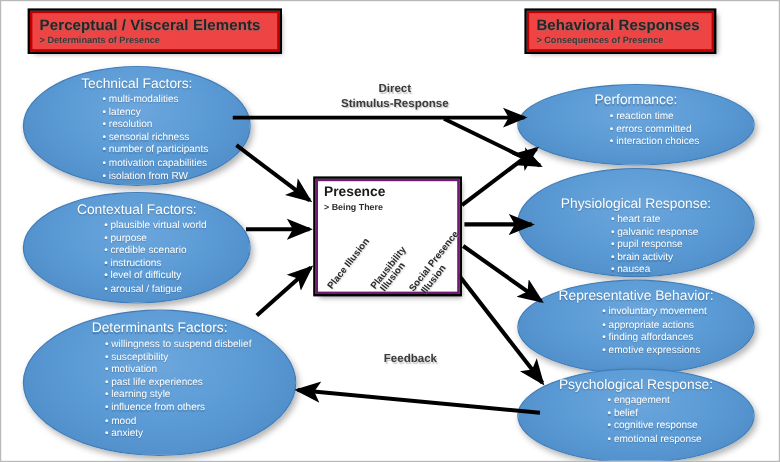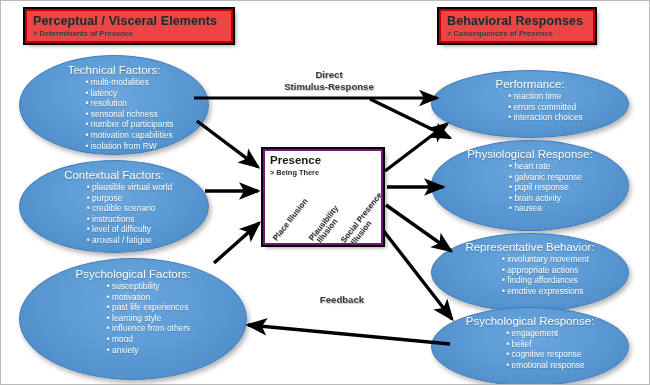--- a/index.html
+++ b/index.html
@@ -195,42 +195,43 @@
       <li>plausible virtual world</li>
       <li>purpose</li>
       <li>credible scenario</li>
       <li>instructions</li>
       <li>level of difficulty</li>
       <li>arousal / fatigue</li>
     </ul>
   </div>
 
   <div class="oval" style="left:18px;top:257px;width:228px;height:122px;padding-top:8px;">
-    <div class="o-title">Psychological Factors:</div>
-    <ul>
+    <div class="o-title">Determinants Factors:</div>
+    <ul>
+      <li>willingness to suspend disbelief</li>
       <li>susceptibility</li>
       <li>motivation</li>
       <li>past life experiences</li>
       <li>learning style</li>
       <li>influence from others</li>
       <li>mood</li>
       <li>anxiety</li>
     </ul>
   </div>
 
   <div class="oval" style="left:430px;top:69px;width:198px;height:68px;padding-top:6px;">
     <div class="o-title">Performance:</div>
     <ul>
       <li>reaction time</li>
       <li>errors committed</li>
       <li>interaction choices</li>
     </ul>
   </div>
 
-  <div class="oval" style="left:430px;top:139px;width:198px;height:91px;padding-top:6px;">
+  <div class="oval" style="left:430px;top:139px;width:198px;height:91px;padding-top:6px;justify-content:flex-end;">
     <div class="o-title">Physiological Response:</div>
     <ul>
       <li>heart rate</li>
       <li>galvanic response</li>
       <li>pupil response</li>
       <li>brain activity</li>
       <li>nausea</li>
     </ul>
   </div>
 

